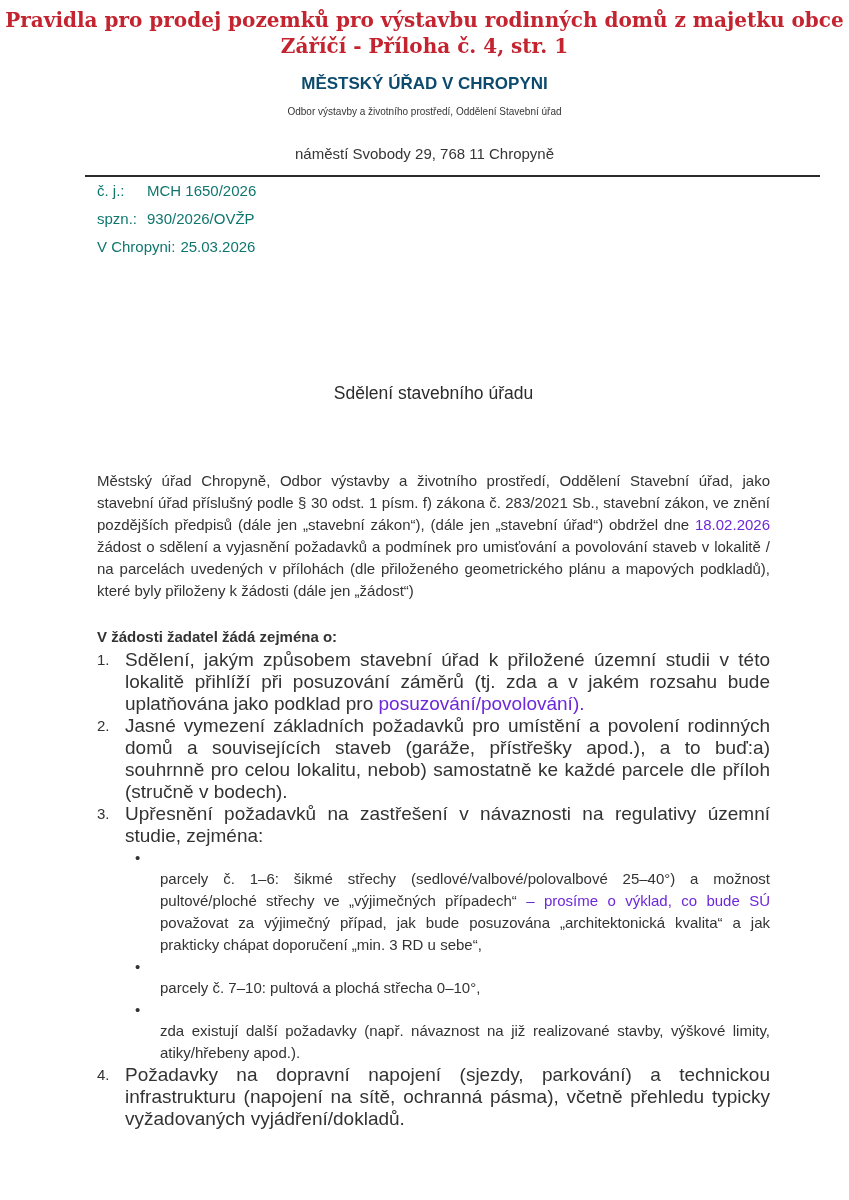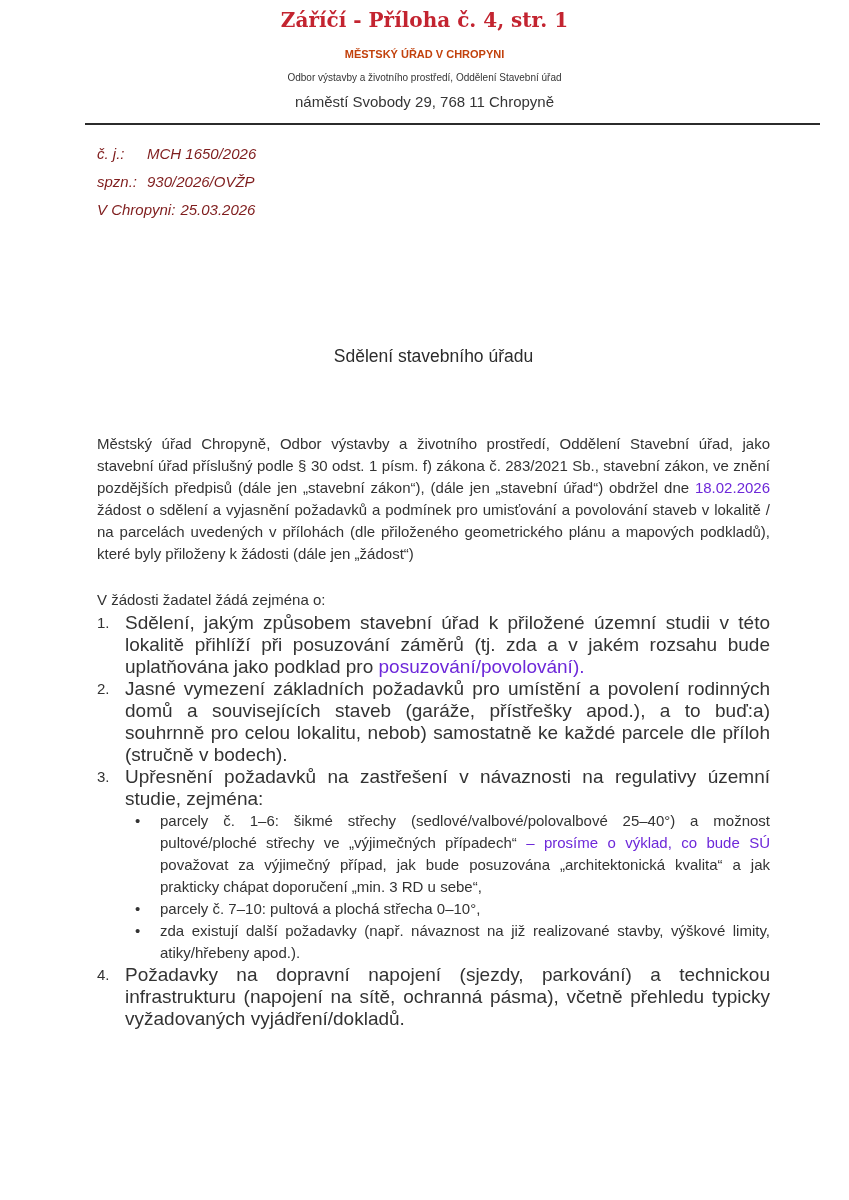--- a/index.html
+++ b/index.html
@@ -6,57 +6,58 @@
   body {
     width:849px; height:1200px; overflow:hidden; position:relative;
     font-family:"Liberation Sans", sans-serif; color:#333333;
   }
   .header-center { width:849px; text-align:center; }
   .red-title {
     margin-top:7px;
     font-family:"DejaVu Serif", serif; font-weight:bold;
     font-size:20px; line-height:26px; color:#c32430;
   }
-  .office { margin-top:15px; font-size:11px; font-weight:bold; color:#c2410c; }
+  .office { margin-top:15px; font-size:17px; font-weight:bold; color:#0c4a6e; }
   .dept   { margin-top:12px; font-size:10px; color:#353535; }
-  .addr   { margin-top:10px; font-size:15px; color:#353535; }
+  .addr   { margin-top:28px; font-size:15px; color:#353535; }
   .content { margin:0 79px 0 97px; }
   .rule {
     border:none; border-top:2px solid #2b2b2b;
     margin:13px 0 0 -12px; width:735px;
   }
-  .meta { margin-top:15px; font-size:15px; line-height:28px; color:#7f1d1d;font-style:italic; }
+  .meta { font-size:15px; line-height:28px; color:#0f766e; }
   .meta-label.w { display:inline-block; width:50px; }
   .meta-row .gap { display:inline-block; width:5px; }
   .section-heading {
     margin-top:122px; font-size:17.5px; font-weight:normal; color:#2b2b2b;text-align:center;
   }
   .para { font-size:15px; line-height:22px; text-align:justify; color:#333333; }
   .p1 { margin-top:66px; }
   .p2 { margin-top:23px; }
-  .intro { margin-top:24px; font-size:15px; line-height:22px; text-align:left; }
+  .intro { margin-top:24px; font-size:15px; line-height:22px; text-align:left;font-weight:bold; }
   .olist { margin-top:1px; }
   .li { display:flex; align-items:flex-start; }
   .li .num {
     flex:0 0 28px; font-size:15px; line-height:22px; color:#333333;
   }
   .li .li-text { flex:1; font-size:19px; line-height:22px; text-align:justify; }
   .bullets { }
   .b { display:flex; align-items:flex-start; padding-left:38px; }
   .b .marker { flex:0 0 25px; font-size:15px; line-height:22px; color:#333333; }
-  .b .b-text { flex:1; font-size:15px; line-height:22px; text-align:justify; }
+  .b .b-text { flex:1; font-size:15px; line-height:22px; text-align:justify;margin-top:21px; }
   .gray { color:#6d28d9; }
 </style>
 </head>
 <body>
 
 <div>
 
   <div class="header-center">
     <div class="red-title">
+      <div>Pravidla pro prodej pozemků pro výstavbu rodinných domů z majetku obce</div>
       <div>Záříčí - Příloha č. 4, str. 1</div>
     </div>
     <div class="office">MĚSTSKÝ ÚŘAD V CHROPYNI</div>
     <div class="dept">Odbor výstavby a životního prostředí, Oddělení Stavební úřad</div>
     <div class="addr">náměstí Svobody 29, 768 11 Chropyně</div>
   </div>
 
   <div class="content">
 
     <hr class="rule">

